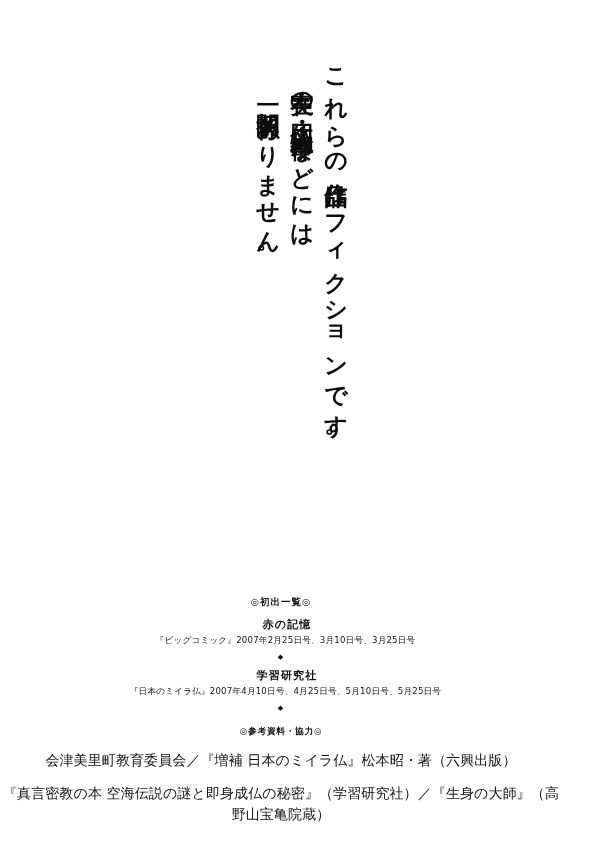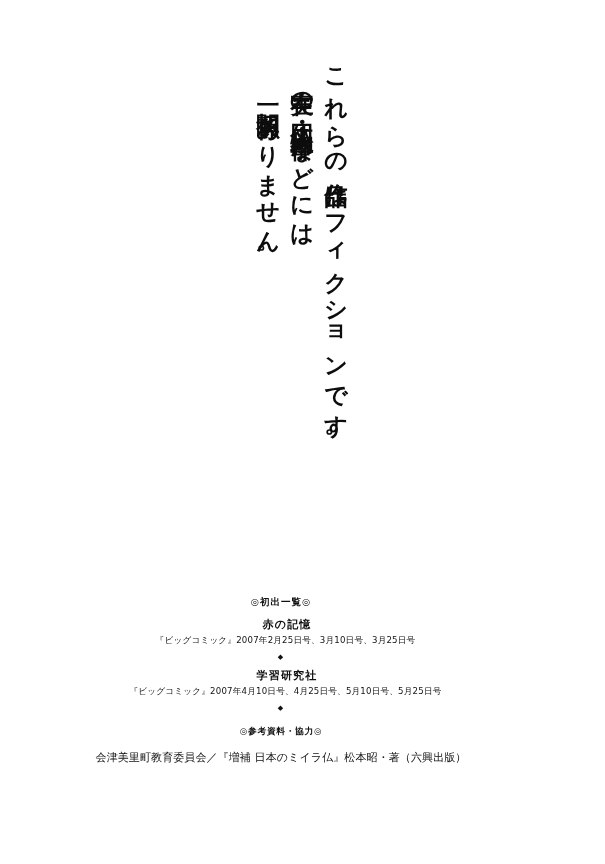--- a/index.html
+++ b/index.html
@@ -93,21 +93,21 @@
   }
 
   .refs-head {
     font-size: 8.8px;
     font-weight: bold;
     letter-spacing: 0.6px;
     margin: 14px 0 8px 0;
   }
 
   .refs-line {
-    font-size: 11px;
+    font-size: 14px;
     letter-spacing: 0.1px;
     margin: 12px 0 4px 0;
     line-height: 1.5;
   }
 </style>
 </head>
 <body>
 
 <div class="page">
 
@@ -122,23 +122,24 @@
     <div class="section-head">◎初出一覧◎</div>
 
     <div class="entry">
       <div class="entry-title">赤の記憶</div>
       <div class="entry-detail">『ビッグコミック』2007年2月25日号、3月10日号、3月25日号</div>
     </div>
     <div class="dot-sep">◆</div>
 
     <div class="entry">
       <div class="entry-title">学習研究社</div>
-      <div class="entry-detail">『ビッグコミック』2007年4月10日号、4月25日号、5月10日号、5月25日号</div>
+      <div class="entry-detail">『日本のミイラ仏』2007年4月10日号、4月25日号、5月10日号、5月25日号</div>
     </div>
     <div class="dot-sep">◆</div>
 
 
     <div class="refs-head">◎参考資料・協力◎</div>
     <div class="refs-line">会津美里町教育委員会／『増補 日本のミイラ仏』松本昭・著（六興出版）</div>
+    <div class="refs-line">『真言密教の本 空海伝説の謎と即身成仏の秘密』（学習研究社）／『生身の大師』（高野山宝亀院蔵）</div>
 
   </div>
 
 </div>
 
 </body></html>

